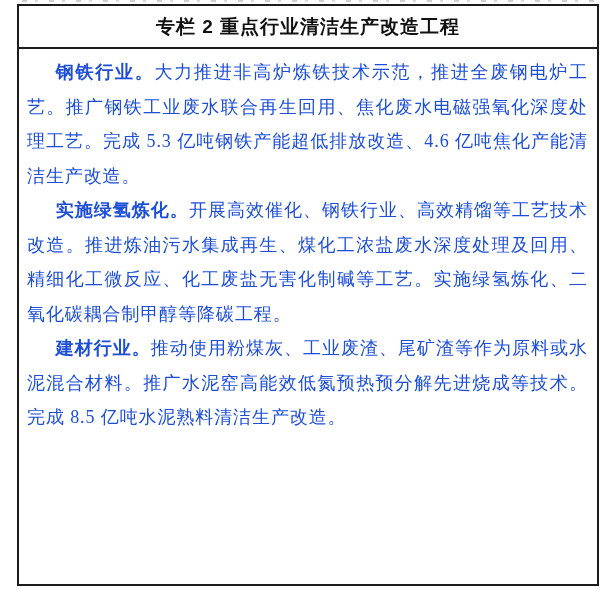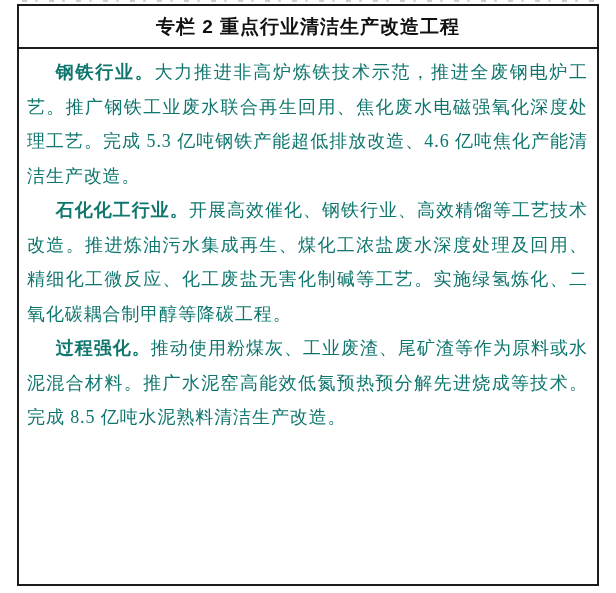--- a/index.html
+++ b/index.html
@@ -54,21 +54,21 @@
     letter-spacing: 1px;
     color: #111111;
   }
   .panel-body {
     box-sizing: border-box;
     padding: 6px 9px 0 8px;
     font-size: 18px;
     line-height: 34.5px;
     letter-spacing: 0.9px;
     text-align: justify;
-    color: #0f766e;
+    color: #1d4ed8;
   }
   .para {
     margin: 0;
     text-indent: 1.6em;
   }
   .lead {
     font-weight: bold;
   }
 </style>
 </head>
@@ -79,20 +79,20 @@
   <div class="top-remnant"></div>
 
   <div class="panel">
 
     <div class="panel-title">专栏 2 重点行业清洁生产改造工程</div>
 
     <div class="panel-body">
 
       <p class="para"><span class="lead">钢铁行业。</span><span>大力推进非高炉炼铁技术示范，推进全废钢电炉工艺。推广钢铁工业废水联合再生回用、焦化废水电磁强氧化深度处理工艺。完成 5.3 亿吨钢铁产能超低排放改造、4.6 亿吨焦化产能清洁生产改造。</span></p>
 
-      <p class="para"><span class="lead">石化化工行业。</span><span>开展高效催化、钢铁行业、高效精馏等工艺技术改造。推进炼油污水集成再生、煤化工浓盐废水深度处理及回用、精细化工微反应、化工废盐无害化制碱等工艺。实施绿氢炼化、二氧化碳耦合制甲醇等降碳工程。</span></p>
+      <p class="para"><span class="lead">实施绿氢炼化。</span><span>开展高效催化、钢铁行业、高效精馏等工艺技术改造。推进炼油污水集成再生、煤化工浓盐废水深度处理及回用、精细化工微反应、化工废盐无害化制碱等工艺。实施绿氢炼化、二氧化碳耦合制甲醇等降碳工程。</span></p>
 
 
-      <p class="para"><span class="lead">过程强化。</span><span>推动使用粉煤灰、工业废渣、尾矿渣等作为原料或水泥混合材料。推广水泥窑高能效低氮预热预分解先进烧成等技术。完成 8.5 亿吨水泥熟料清洁生产改造。</span></p>
+      <p class="para"><span class="lead">建材行业。</span><span>推动使用粉煤灰、工业废渣、尾矿渣等作为原料或水泥混合材料。推广水泥窑高能效低氮预热预分解先进烧成等技术。完成 8.5 亿吨水泥熟料清洁生产改造。</span></p>
 
     </div>
   </div>
 </div>
 
 </body></html>

